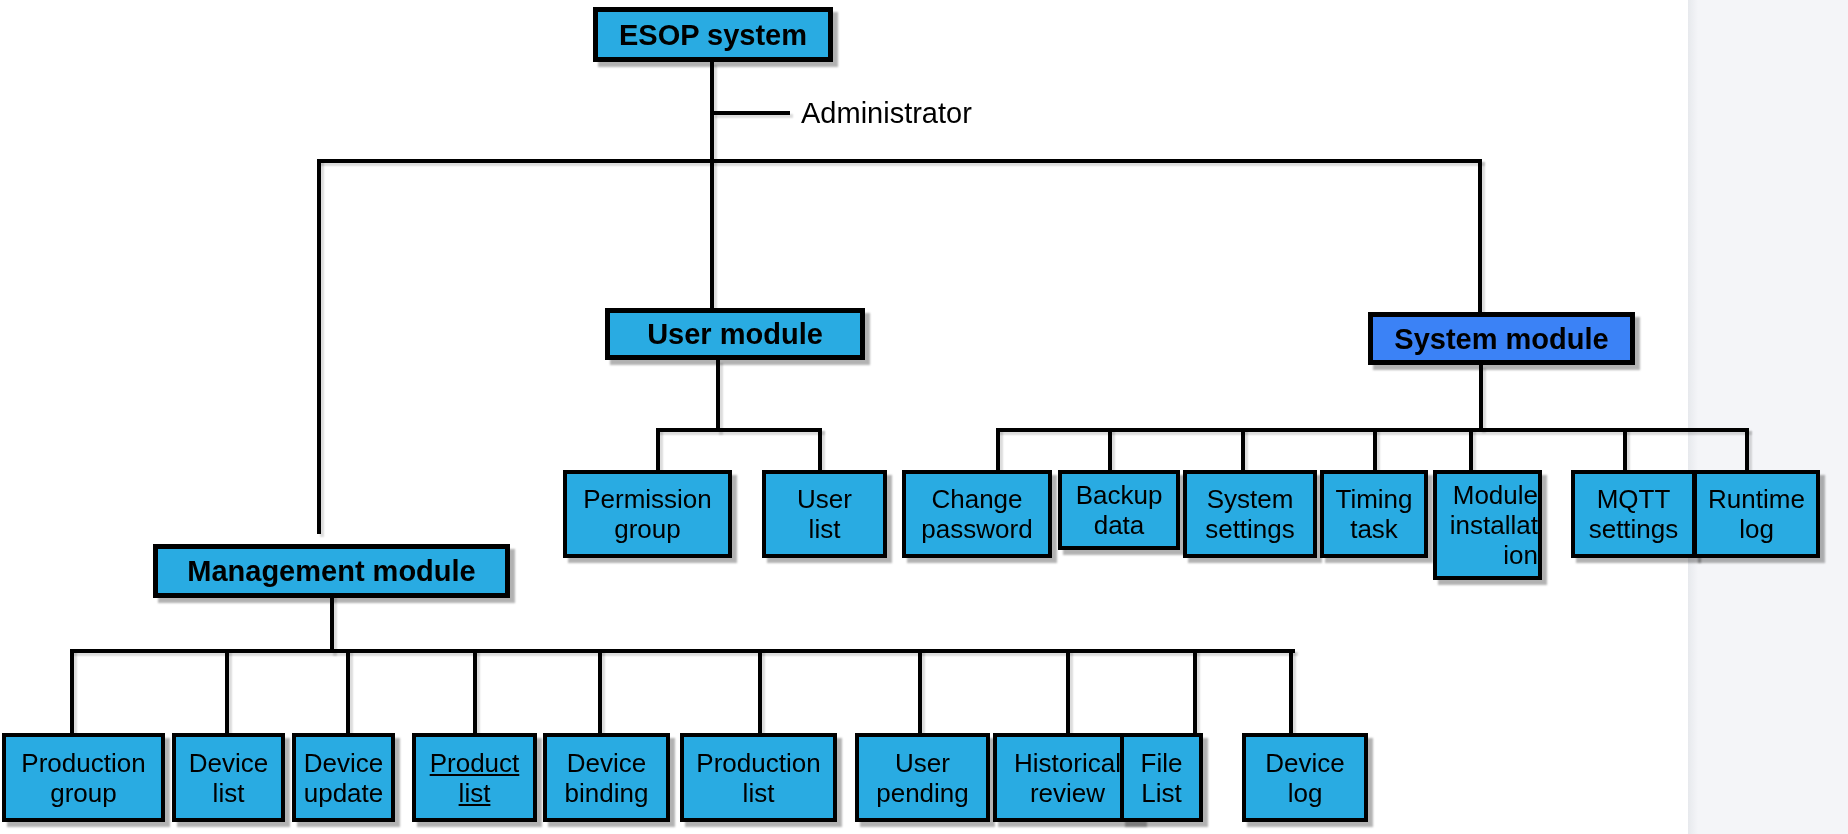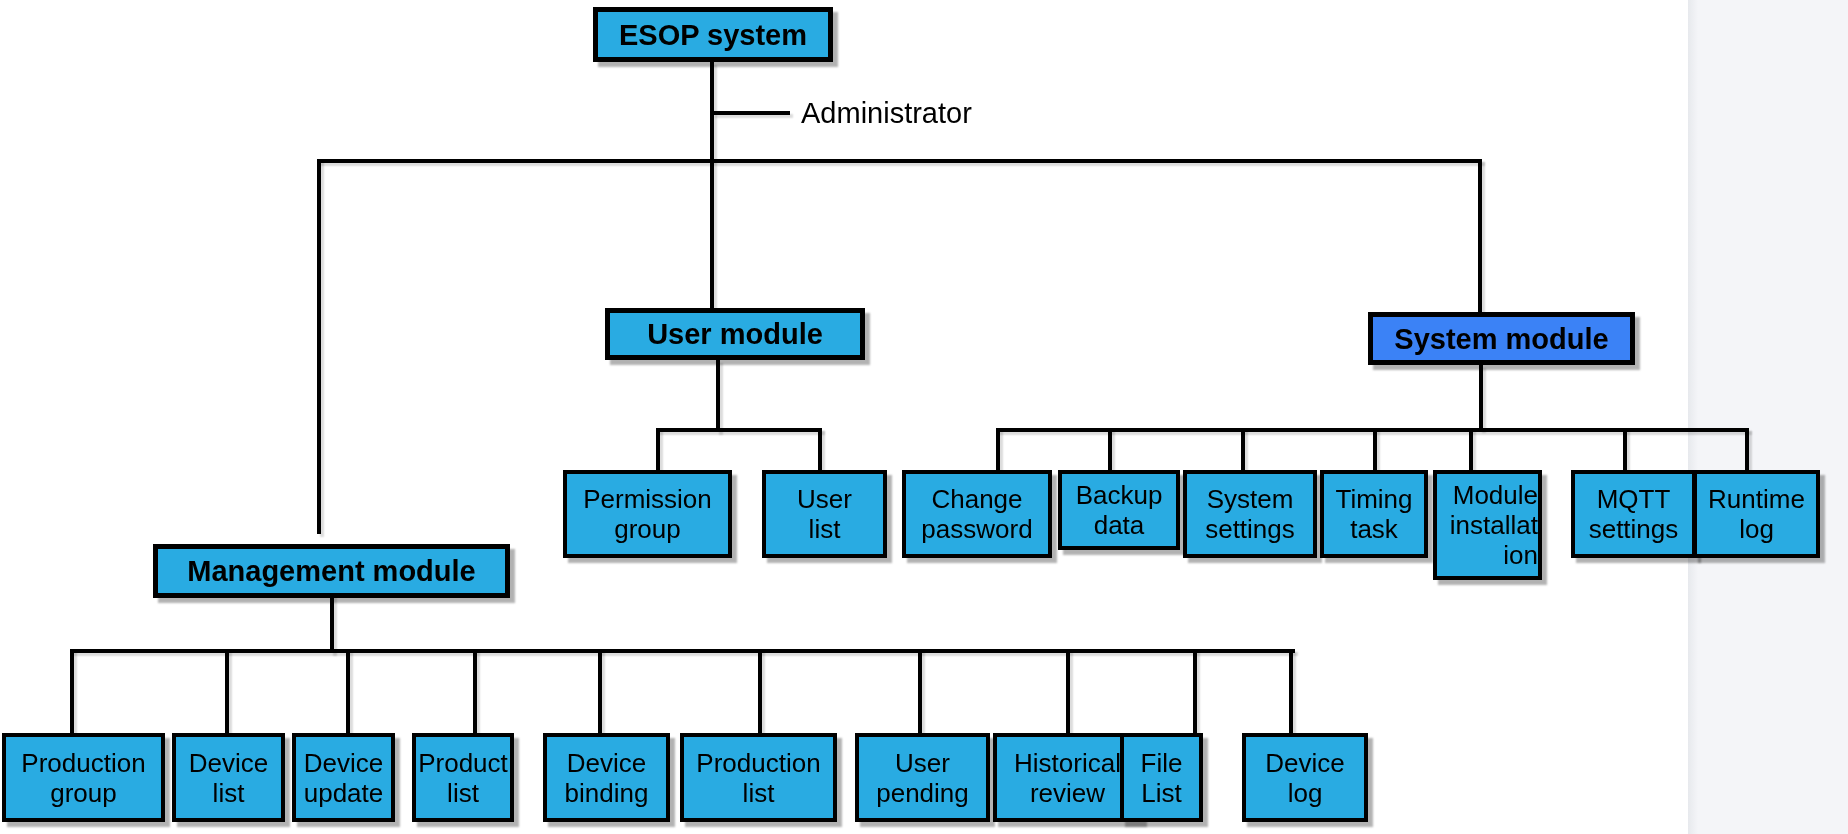--- a/index.html
+++ b/index.html
@@ -127,21 +127,21 @@
 group</span>
     </div>
   <div class="node child" style="left: 172px; top: 733px; width: 113px; height: 89px; background: rgb(41, 171, 226); border-color: rgb(0, 0, 0);">
       <span>Device
 list</span>
     </div>
   <div class="node child" style="left: 292px; top: 733px; width: 103px; height: 89px; background: rgb(41, 171, 226); border-color: rgb(0, 0, 0);">
       <span>Device
 update</span>
     </div>
-  <div class="node child" style="left: 412px; top: 733px; width: 102px; height: 89px; background: rgb(41, 171, 226); border-color: rgb(0, 0, 0);">
+  <div class="node child" style="left: 412px; top: 733px; width: 125px; height: 89px; background: rgb(41, 171, 226); border-color: rgb(0, 0, 0); text-decoration: underline;">
       <span>Product
 list</span>
     </div>
   <div class="node child" style="left: 543px; top: 733px; width: 127px; height: 89px; background: rgb(41, 171, 226); border-color: rgb(0, 0, 0);">
       <span>Device
 binding</span>
     </div>
   <div class="node child" style="left: 680px; top: 733px; width: 157px; height: 89px; background: rgb(41, 171, 226); border-color: rgb(0, 0, 0);">
       <span>Production
 list</span>

